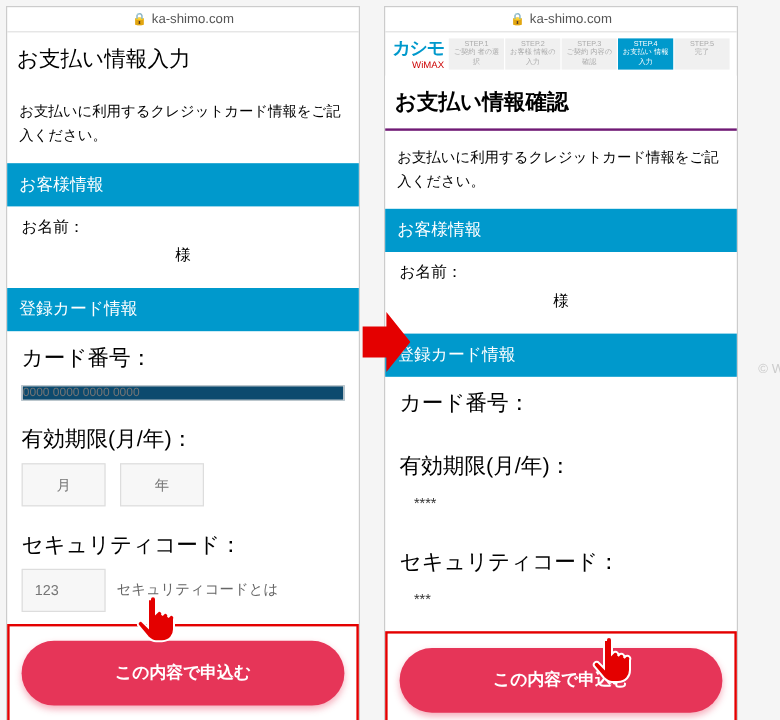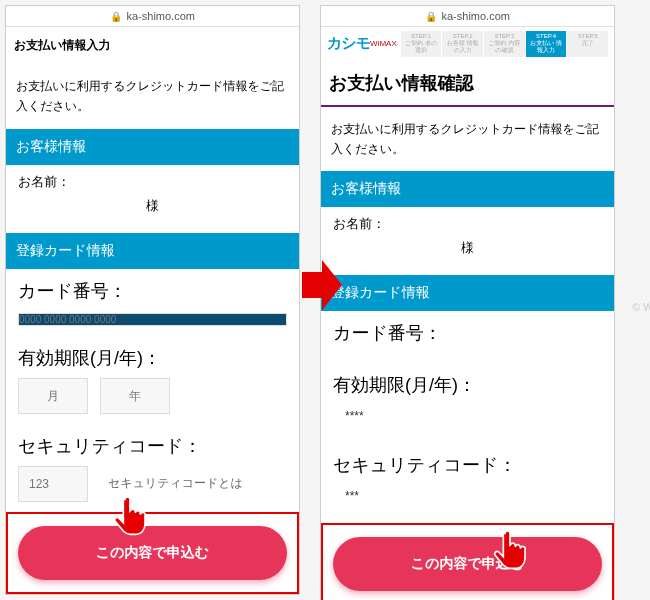--- a/index.html
+++ b/index.html
@@ -2,39 +2,39 @@
 <html><head>
 <meta charset="utf-8">
 <style>
 *{box-sizing:border-box;margin:0;padding:0;font-family:"Hiragino Sans","Yu Gothic",sans-serif}
 body{background:#f5f5f5;width:650px;height:600px;position:relative;overflow:hidden}
 .container{display:flex;gap:20px;padding:5px;align-items:flex-start}
 .phone{background:#fff;width:295px;border:1px solid #ccc;position:relative}
 .url-bar{display:flex;align-items:center;justify-content:center;gap:4px;padding:4px;font-size:11px;color:#555;border-bottom:1px solid #e0e0e0}
 .url-bar .lock{font-size:10px}
 .logo-row{display:flex;align-items:center;padding:4px 6px;gap:4px}
-.logo{display:flex;flex-direction:row;align-items:center}
+.logo{display:flex;flex-direction:column;align-items:flex-end}
 .logo-main{font-size:15px;font-weight:900;color:#0099cc;letter-spacing:-1px}
 .logo-sub{font-size:8px;font-weight:normal;color:#c00}
 .steps{display:flex;gap:1px;flex:1}
 .step{flex:1;background:#f0f0f0;padding:2px;font-size:6px;color:#aaa;text-align:center;position:relative;line-height:1.2}
 .step.active{background:#0099cc;color:#fff}
 .step .sn{font-size:6px;display:block}
 .title-bar{background:#fff;padding:10px 8px;font-size:18px;font-weight:bold;border-bottom:2px solid #701a75}
-.h1{font-size:12px;font-weight:bold;padding:10px 8px}
+.h1{font-size:18px;font-weight:normal;padding:10px 8px}
 .desc{padding:12px 10px;font-size:12px;line-height:1.7}
 .section-h{background:#0099cc;color:#fff;padding:9px 10px;font-size:14px;font-weight:normal}
 .field{padding:10px 12px;font-size:13px}
 .field-label{font-size:18px;margin-bottom:8px}
 .name-row{padding:8px 12px 12px;font-size:13px}
 .name-val{text-align:center;padding:6px;font-size:13px}
 .input{width:100%;border:1px solid #ddd;background:#0c4a6e;font-size:10px;color:#aaa}
 .input-row{display:flex;gap:12px}
 .input-sm{width:70px;padding:10px;border:1px solid #ddd;background:#f7f7f7;font-size:12px;color:#888;text-align:center}
-.sec-row{display:flex;align-items:center;gap:20px}
+.sec-row{display:flex;align-items:center;gap:9px}
 .sec-input{width:70px;padding:10px;border:1px solid #ddd;background:#f7f7f7;font-size:12px;color:#aaa}
 .sec-hint{font-size:12px;color:#666}
 .btn-wrap{padding:12px 10px;border:2px solid #e40000}
 .btn{width:100%;background:#e63558;color:#fff;border:none;border-radius:60px;padding:18px;font-size:14px;font-weight:bold;cursor:pointer;box-shadow:0 3px 6px rgba(230,53,88,.4)}
 .back-link{padding:8px 10px;font-size:11px;color:#888}
 .back-link::before{content:"◀";font-size:8px;margin-right:2px}
 .arrow{position:absolute;left:302px;top:260px;color:#e40000;font-size:46px;z-index:5}
 .hand{position:absolute;color:#e40000;z-index:6;pointer-events:none}
 .hand svg{width:40px;height:40px;fill:#e40000;stroke:#fff;stroke-width:1}
 .hand1{left:110px;top:496px}

